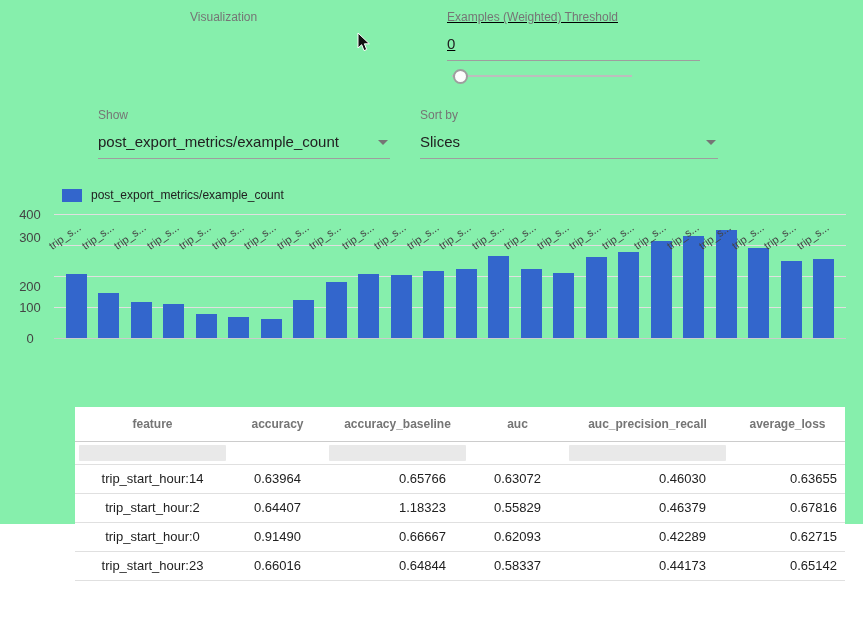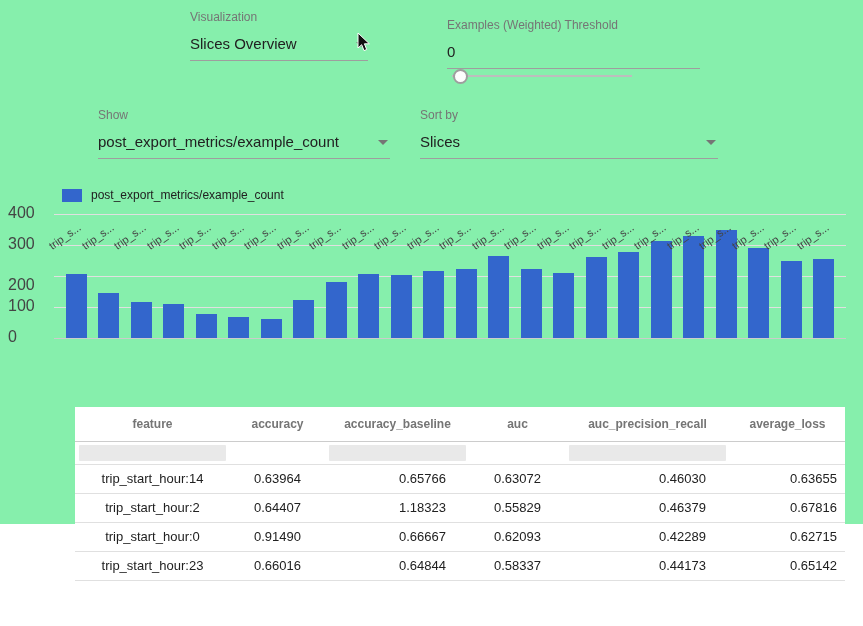--- a/index.html
+++ b/index.html
@@ -11,41 +11,41 @@
   
   .ctl-label { font-size:12px; color:#757575; margin-bottom:9px; }
   .select { position:relative; font-size:15px; color:#212121; padding:2px 18px 8px 0;
             border-bottom:1px solid #9e9e9e; cursor:pointer; white-space:nowrap; }
   .dd-arrow { position:absolute; right:2px; top:9px; width:0; height:0;
               border-left:5px solid transparent; border-right:5px solid transparent;
               border-top:5px solid #757575; }
   .textfield { position:relative; font-size:15px; color:#212121; padding:2px 0 8px 0;
                border-bottom:1px solid #9e9e9e; }
   #viz-ctl   { left:190px; top:10px; width:178px; }
-  #thr-ctl   { left:447px; top:18px; width:253px; }
+  #thr-ctl   { left:447px; top:10px; width:253px;text-decoration:underline; }
   #show-ctl  { left:98px;  top:108px; width:292px; }
   #sort-ctl  { left:420px; top:108px; width:298px; }
 
   
   #slider-track { left:452px; top:75px; width:180px; height:2px; background:#bdbdbd; }
   #slider-knob  { left:453px; top:69px; width:15px; height:15px; border-radius:50%;
                   background:#fdfdfd; border:2px solid #9e9e9e; cursor:pointer; }
 
   
   #cursor { left:357px; top:32px; }
 
   
   #legend { left:62px; top:188px; display:flex; align-items:center; gap:9px; }
   #legend .swatch { width:20px; height:13px; background:#3366cc; display:inline-block; }
   #legend .lbl { font-size:12px; color:#212121; }
   #plot { left:60px; top:215px; width:780px; height:124px; }
   .gridline { position:absolute; left:-6px; width:792px; height:1px; background:#e0e0e0; }
   .gridline.base { background:#cccccc; }
-  .ytick { position:absolute; left:-52px; width:44px; text-align:left;
-           font-size:16px; color:#444444; }
+  .ytick { position:absolute; left:-52px; width:44px; text-align:center;
+           font-size:13px; color:#444444; }
   .bar { position:absolute; bottom:1px; }
   .xtick { position:absolute; top:6px; width:90px; text-align:right; white-space:nowrap;
            font-size:11px; color:#444444; transform:rotate(-35deg);
            transform-origin:100% 0; }
 
   
   #metrics-table { position:absolute; left:75px; top:407px; width:770px;
                    border-collapse:collapse; background:#fff; }
   #metrics-table th { font-size:12px; color:#757575; font-weight:bold; height:34px;
                       text-align:center; border-bottom:1px solid #cccccc; cursor:pointer; }
@@ -57,24 +57,20 @@
   #metrics-table td.num { text-align:right; padding-right:24px; }
   #metrics-table td.num.last { padding-right:8px; }
 </style>
 </head>
 <body>
 
 <div class="app">
 
   <div class="abs" id="viz-ctl">
     <div class="ctl-label">Visualization</div>
-    <div class="select">
-      <span>Slices Overview</span>
-      <span class="dd-arrow"></span>
-    </div>
   </div>
 
   <div class="abs" id="thr-ctl">
     <div class="ctl-label">Examples (Weighted) Threshold</div>
     <div class="textfield">
       <span>0</span>
     </div>
   </div>
   <div class="abs" id="slider-track"></div>
   <div class="abs" id="slider-knob"></div>
@@ -104,21 +100,21 @@
     <span class="lbl">post_export_metrics/example_count</span>
   </div>
   <div class="abs" id="plot">
       <div class="gridline base" style="bottom: 0px;"></div>
       <div class="ytick" style="bottom: -7px;">0</div>
       <div class="gridline" style="bottom: 31px;"></div>
       <div class="ytick" style="bottom: 24px;">100</div>
       <div class="gridline" style="bottom: 62px;"></div>
       <div class="ytick" style="bottom: 45px;">200</div>
       <div class="gridline" style="bottom: 93px;"></div>
-      <div class="ytick" style="bottom: 86px;">300</div>
+      <div class="ytick" style="bottom: 94px;">300</div>
       <div class="gridline" style="bottom: 124px;"></div>
       <div class="ytick" style="bottom: 117px;">400</div>
       <div class="bar" style="left: 5.85px; width: 20.8px; height: 63.55px; background: rgb(51, 102, 204);"></div>
       <div class="xtick" style="left: -73.75px;">trip_s...</div>
       <div class="bar" style="left: 38.35px; width: 20.8px; height: 44.95px; background: rgb(51, 102, 204);"></div>
       <div class="xtick" style="left: -41.25px;">trip_s...</div>
       <div class="bar" style="left: 70.85px; width: 20.8px; height: 35.65px; background: rgb(51, 102, 204);"></div>
       <div class="xtick" style="left: -8.75px;">trip_s...</div>
       <div class="bar" style="left: 103.35px; width: 20.8px; height: 34.1px; background: rgb(51, 102, 204);"></div>
       <div class="xtick" style="left: 23.75px;">trip_s...</div>

